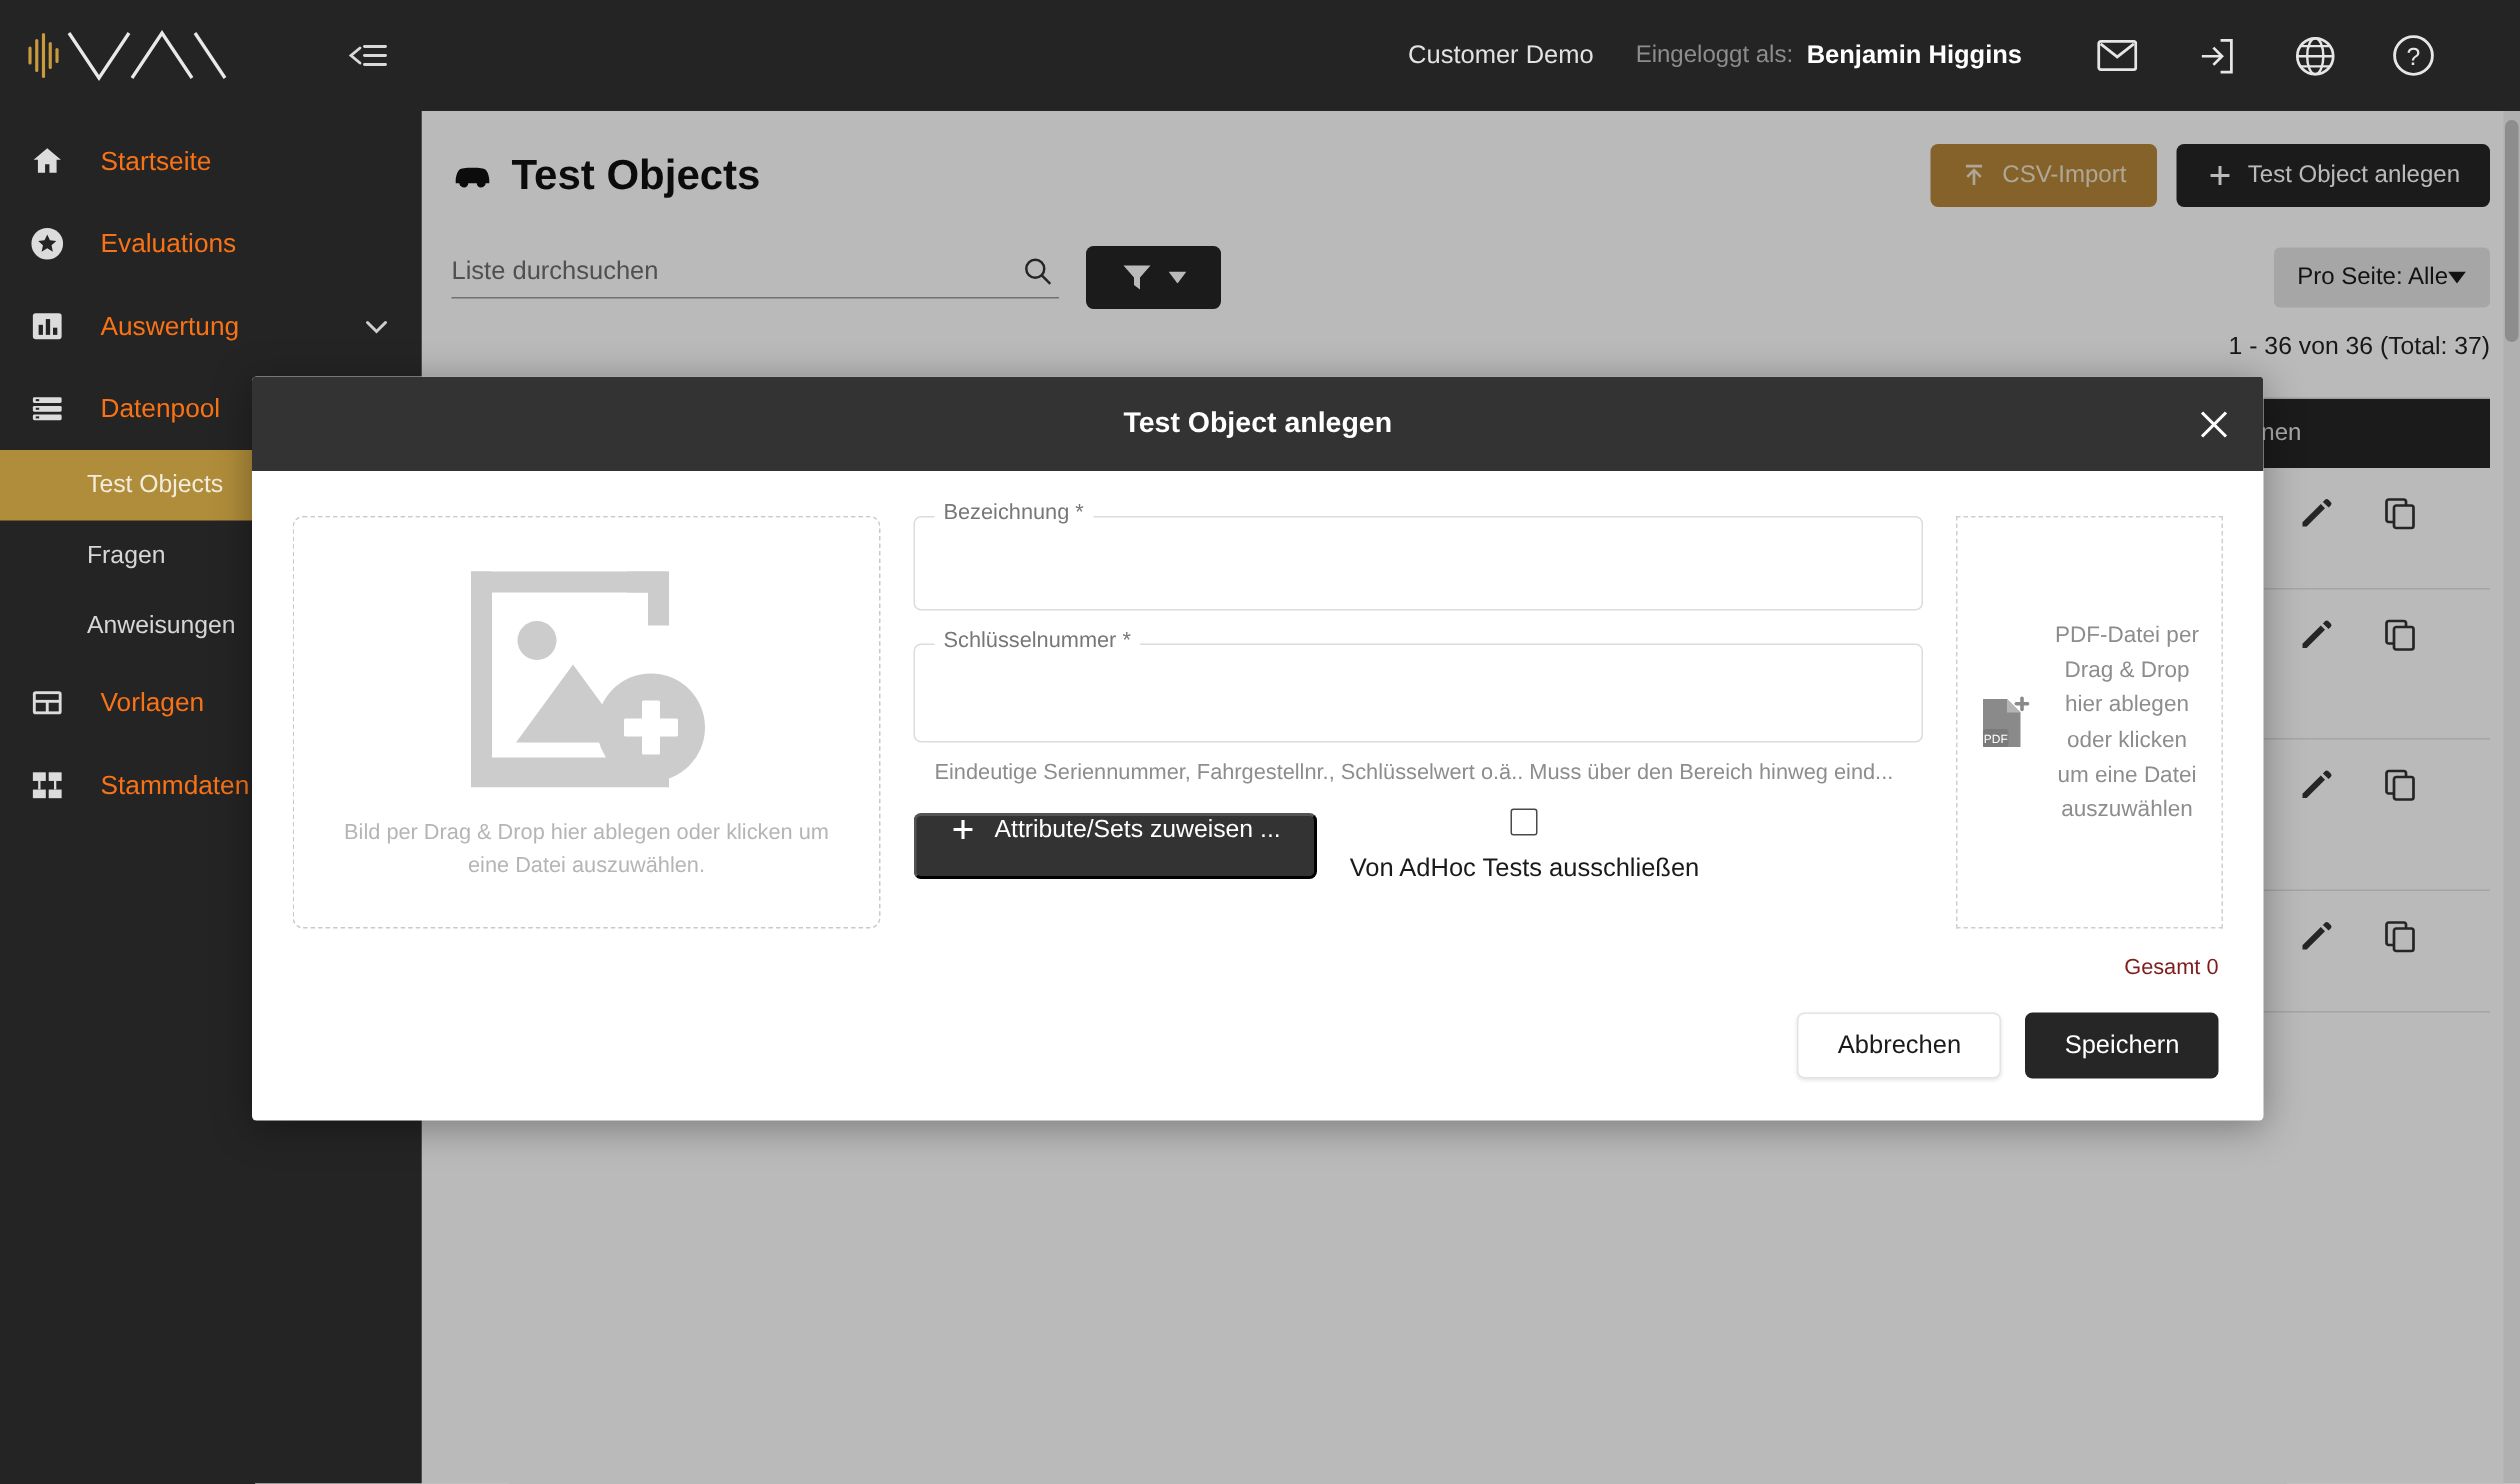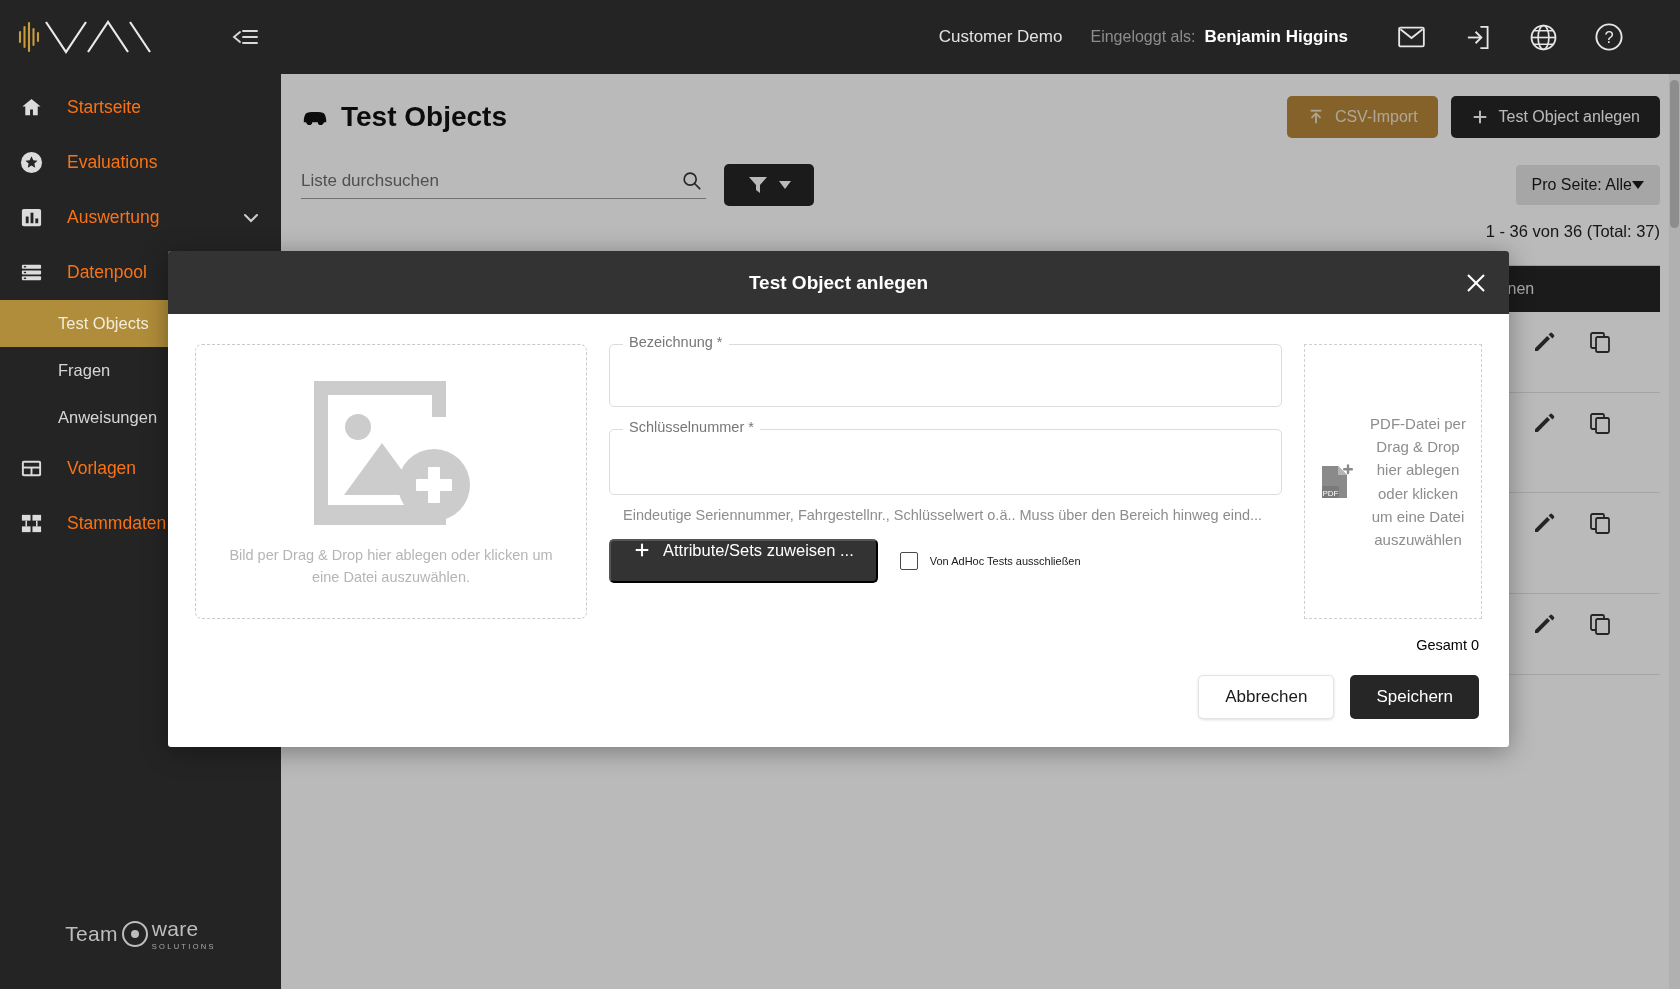--- a/index.html
+++ b/index.html
@@ -151,31 +151,31 @@
     font-size: 14.5px; color:#777;
   }
   .field.tall .box { height: 66px; }
   .helper { font-size: 14.5px; color:#8d8d8d; margin: -10px 0 16px 14px; }
 
   .form-actions { display:flex; align-items:center; gap: 22px; }
   .btn-attr {
     background:#333; color:#fff; height: 44px; padding: 0 22px; border-radius: 5px;
     display:inline-flex; gap: 12px; font-size: 16.5px; cursor:pointer;
   }
-  .chkwrap { display:flex; align-items:center; gap: 12px; font-size: 11px; color:#1a1a1a; cursor:pointer; }
+  .chkwrap { display:flex; align-items:center; gap: 12px; font-size: 17px; color:#1a1a1a; cursor:pointer;flex-direction:column; }
   .chkbox { width: 18px; height: 18px; border: 1.6px solid #4a4a4a; border-radius: 2px; background:#fff; }
 
   .dropzone-pdf {
     width: 178px; flex: 0 0 178px; height: 275px; border: 1px dashed #cfcfcf;
     display:flex; flex-direction:row; align-items:center; justify-content:center; gap: 16px;
     cursor:pointer; padding: 0 14px;
   }
   .dropzone-pdf .hint { font-size: 15px; color:#8d8d8d; text-align:center; line-height: 1.55; }
 
-  .modal-sub { text-align:right; padding: 0 30px 0 0; font-size: 14.5px; color:#000000; }
+  .modal-sub { text-align:right; padding: 0 30px 0 0; font-size: 14.5px; color:#7f1d1d; }
   .modal-foot { display:flex; justify-content:flex-end; gap: 16px; padding: 22px 30px 28px 30px; }
   .btn-cancel {
     background:#fff; color:#1a1a1a; border:1px solid #e3e3e3; height: 44px; padding: 0 26px;
     border-radius: 5px; font-size: 17px; cursor:pointer; box-shadow: 0 1px 3px rgba(0,0,0,.12);
   }
   .btn-save {
     background:#262626; color:#fff; height: 44px; padding: 0 26px; border-radius: 5px;
     font-size: 17px; cursor:pointer; border:none;
   }
   svg { display:block; }
@@ -314,30 +314,20 @@
               <g stroke="#dcdcdc" stroke-width="1.6" fill="none">
                 <line x1="6.5" y1="9" x2="6.5" y2="15"></line>
                 <line x1="17.5" y1="9" x2="17.5" y2="15"></line>
               </g>
             </svg>
         </span>
         <span class="lbl">Stammdaten</span>
       </div>
     </nav>
 
-    <div class="brand-footer">
-      <span>Team</span>
-      <span class="bf-ring">
-          <i></i>
-        </span>
-      <span>
-        <span>ware</span>
-        <span class="sol">SOLUTIONS</span>
-      </span>
-    </div>
   </aside>
 
   <header class="topbar">
     <span class="customer">Customer Demo</span>
     <span class="loggedlabel">Eingeloggt als:</span>
     <span class="username">Benjamin Higgins</span>
     <span class="ticon">
       <svg width="27" height="22" viewBox="0 0 28 22">
           <rect x="1.2" y="1.2" width="25.6" height="19.6" rx="1.5" fill="none" stroke="#e6e6e6" stroke-width="1.9"></rect>
           <polyline points="2.5,3 14,12 25.5,3" fill="none" stroke="#e6e6e6" stroke-width="1.9"></polyline>

